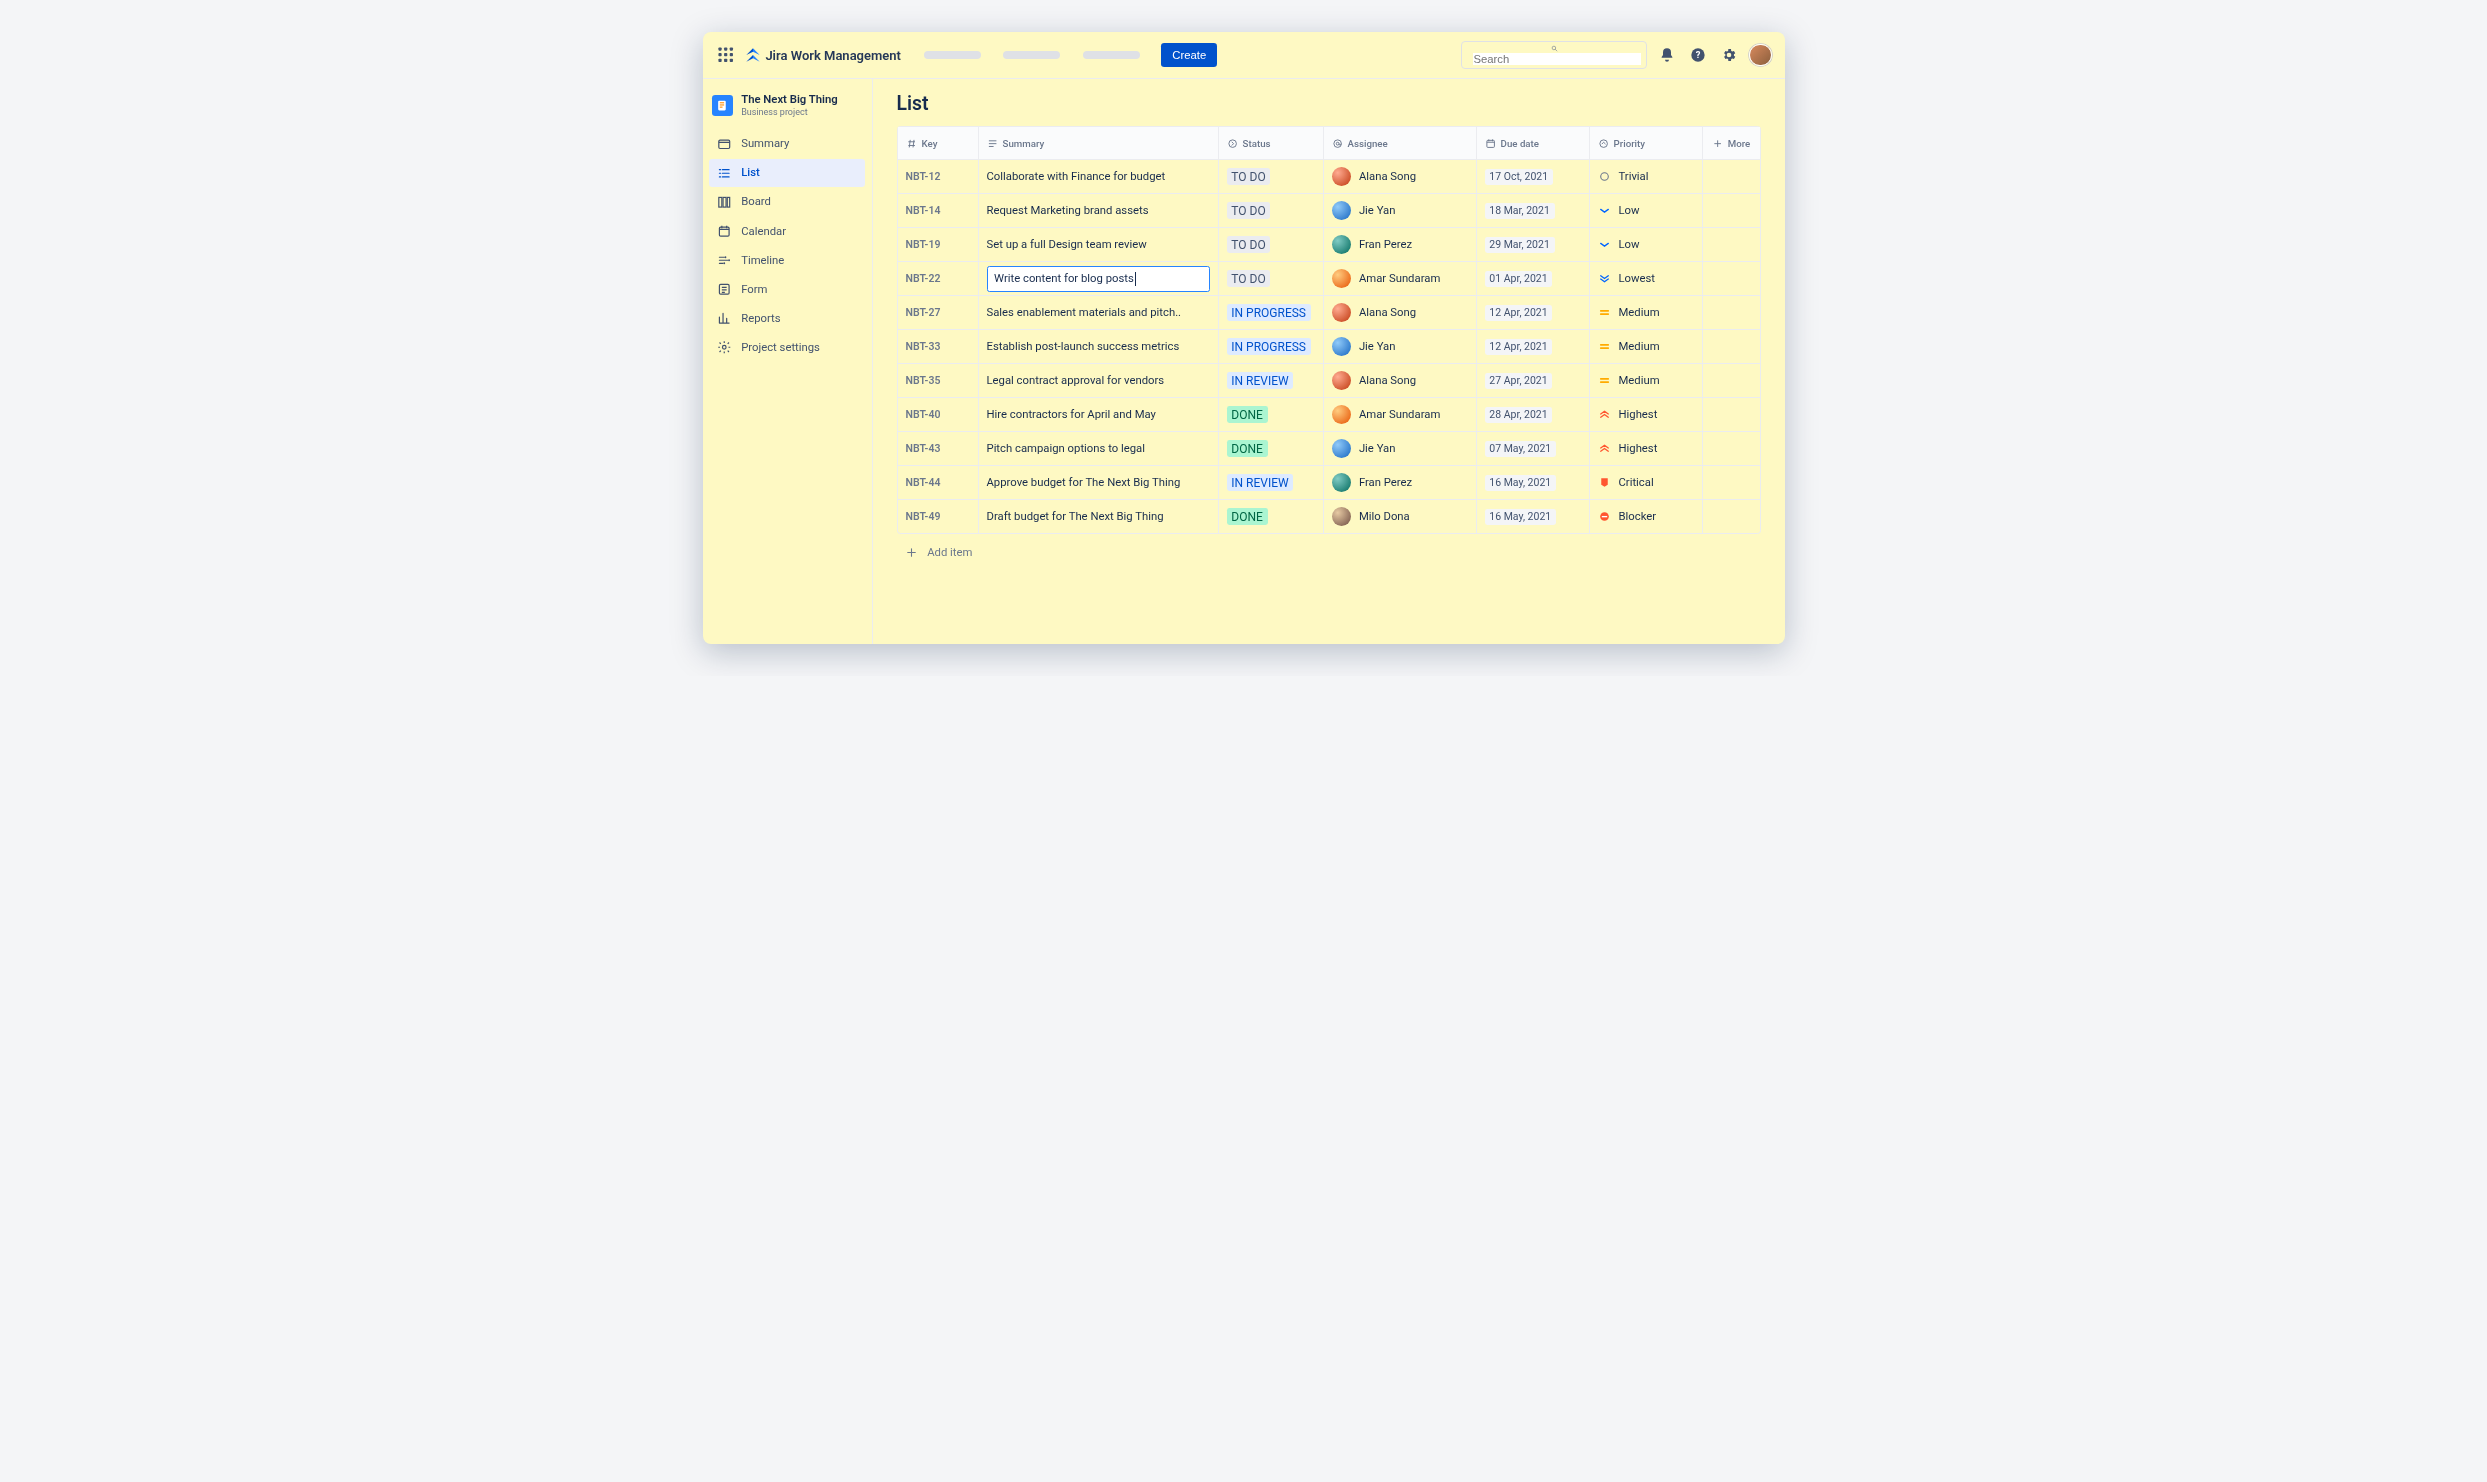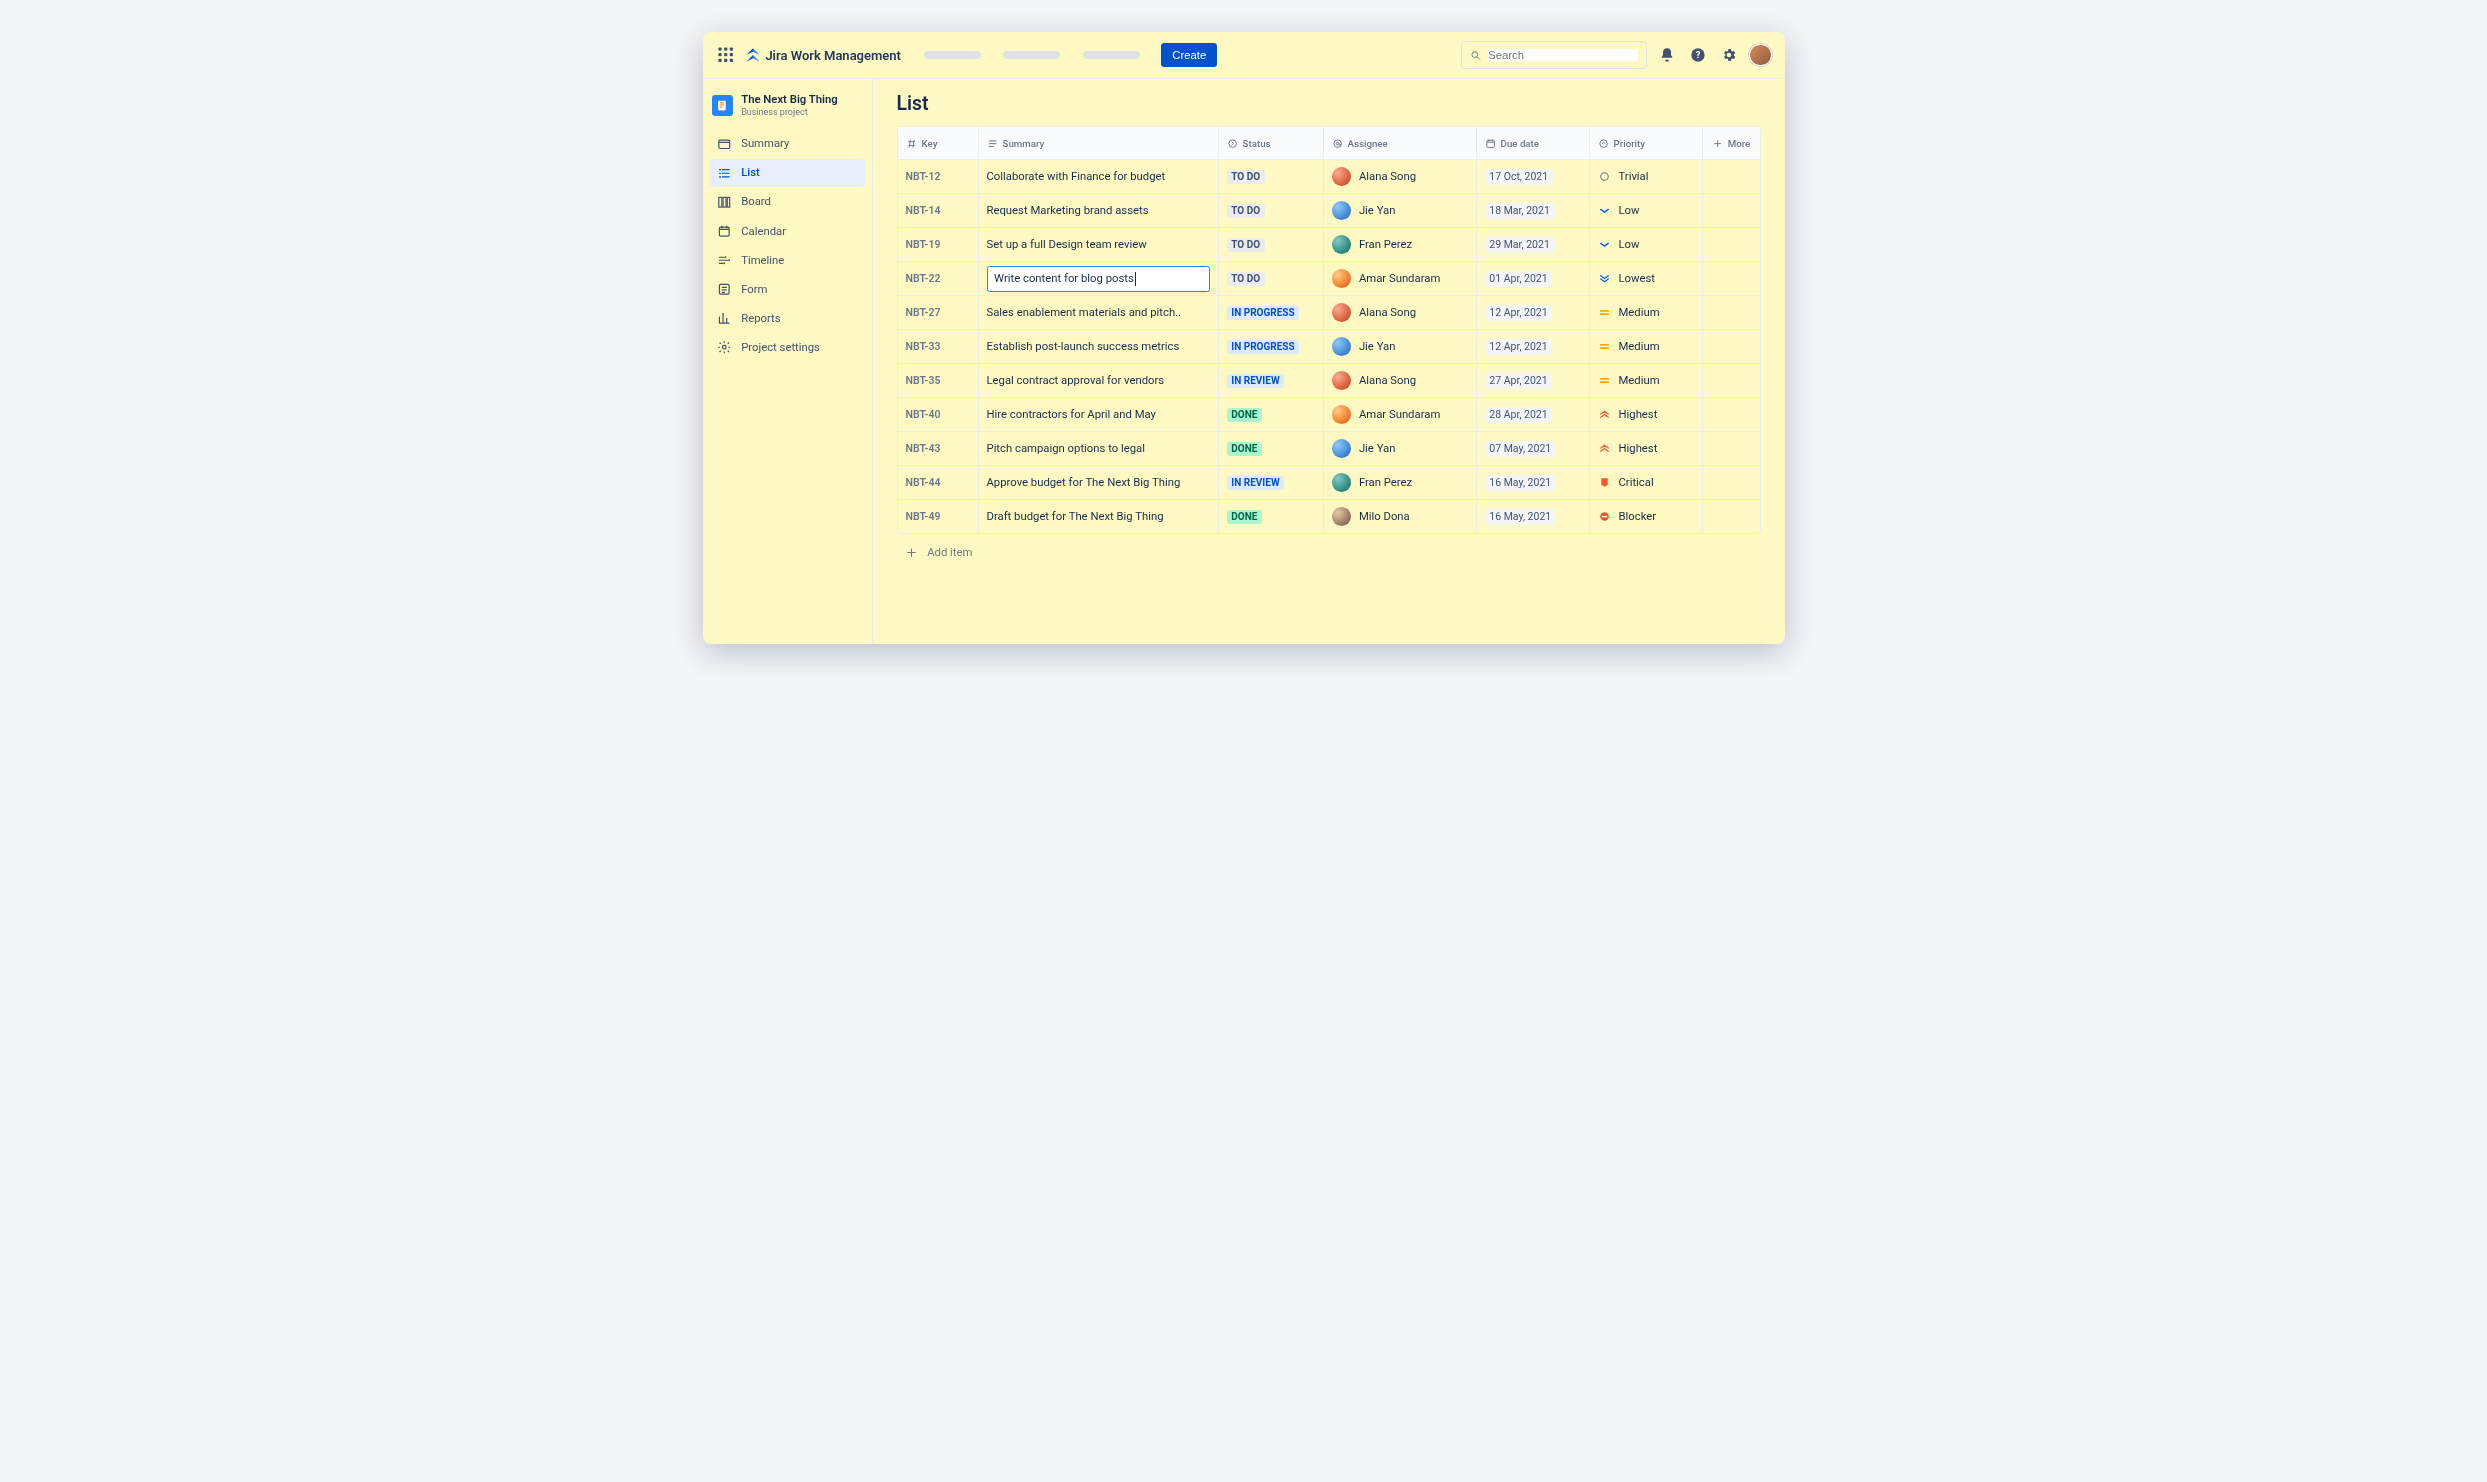--- a/index.html
+++ b/index.html
@@ -49,20 +49,21 @@
     padding: 5.7px 11.3px; font-size: 11.3px; font-weight: 500;
     cursor: pointer;
     margin-left: 11.3px;
   }
   .spacer { flex: 1; }
   .search-box {
     display: flex; align-items: center;
     border: 1.6px solid #dfe1e6; border-radius: 4px;
     padding: 3.2px 8px; width: 186px; height: 27.5px;
     color: #6b778c;
+    flex-direction: column;
   }
   .search-box input {
     border: none; outline: none; font-size: 11.3px;
     margin-left: 6.5px; width: 100%;
     color: #172b4d;
   }
   .topnav-icon {
     width: 21px; height: 21px;
     display: flex; align-items: center; justify-content: center;
     color: #42526e; cursor: pointer;
@@ -140,21 +141,21 @@
     background: #fff;
   }
   .caret {
     width: 0.8px; height: 14.5px; background: #172b4d;
     animation: blink 1s step-end infinite;
     margin-left: 0.8px;
   }
   @keyframes blink { 50% { opacity: 0; } }
   .status-pill {
     display: inline-block; padding: 1.6px 4.8px;
-    border-radius: 2.4px; font-size: 10px; font-weight: 700;
+    border-radius: 2.4px; font-size: 12px; font-weight: 400;
   }
   .status-todo { background: #ebecf0; color: #42526e; }
   .status-inprogress { background: #deebff; color: #0052cc; }
   .status-inreview { background: #deebff; color: #0052cc; }
   .status-done { background: #abf5d1; color: #006644; text-align: center; }
   .assignee-cell { gap: 8px !important; }
   .mini-avatar {
     width: 19.4px; height: 19.4px; border-radius: 50%;
     flex-shrink: 0;
   }

